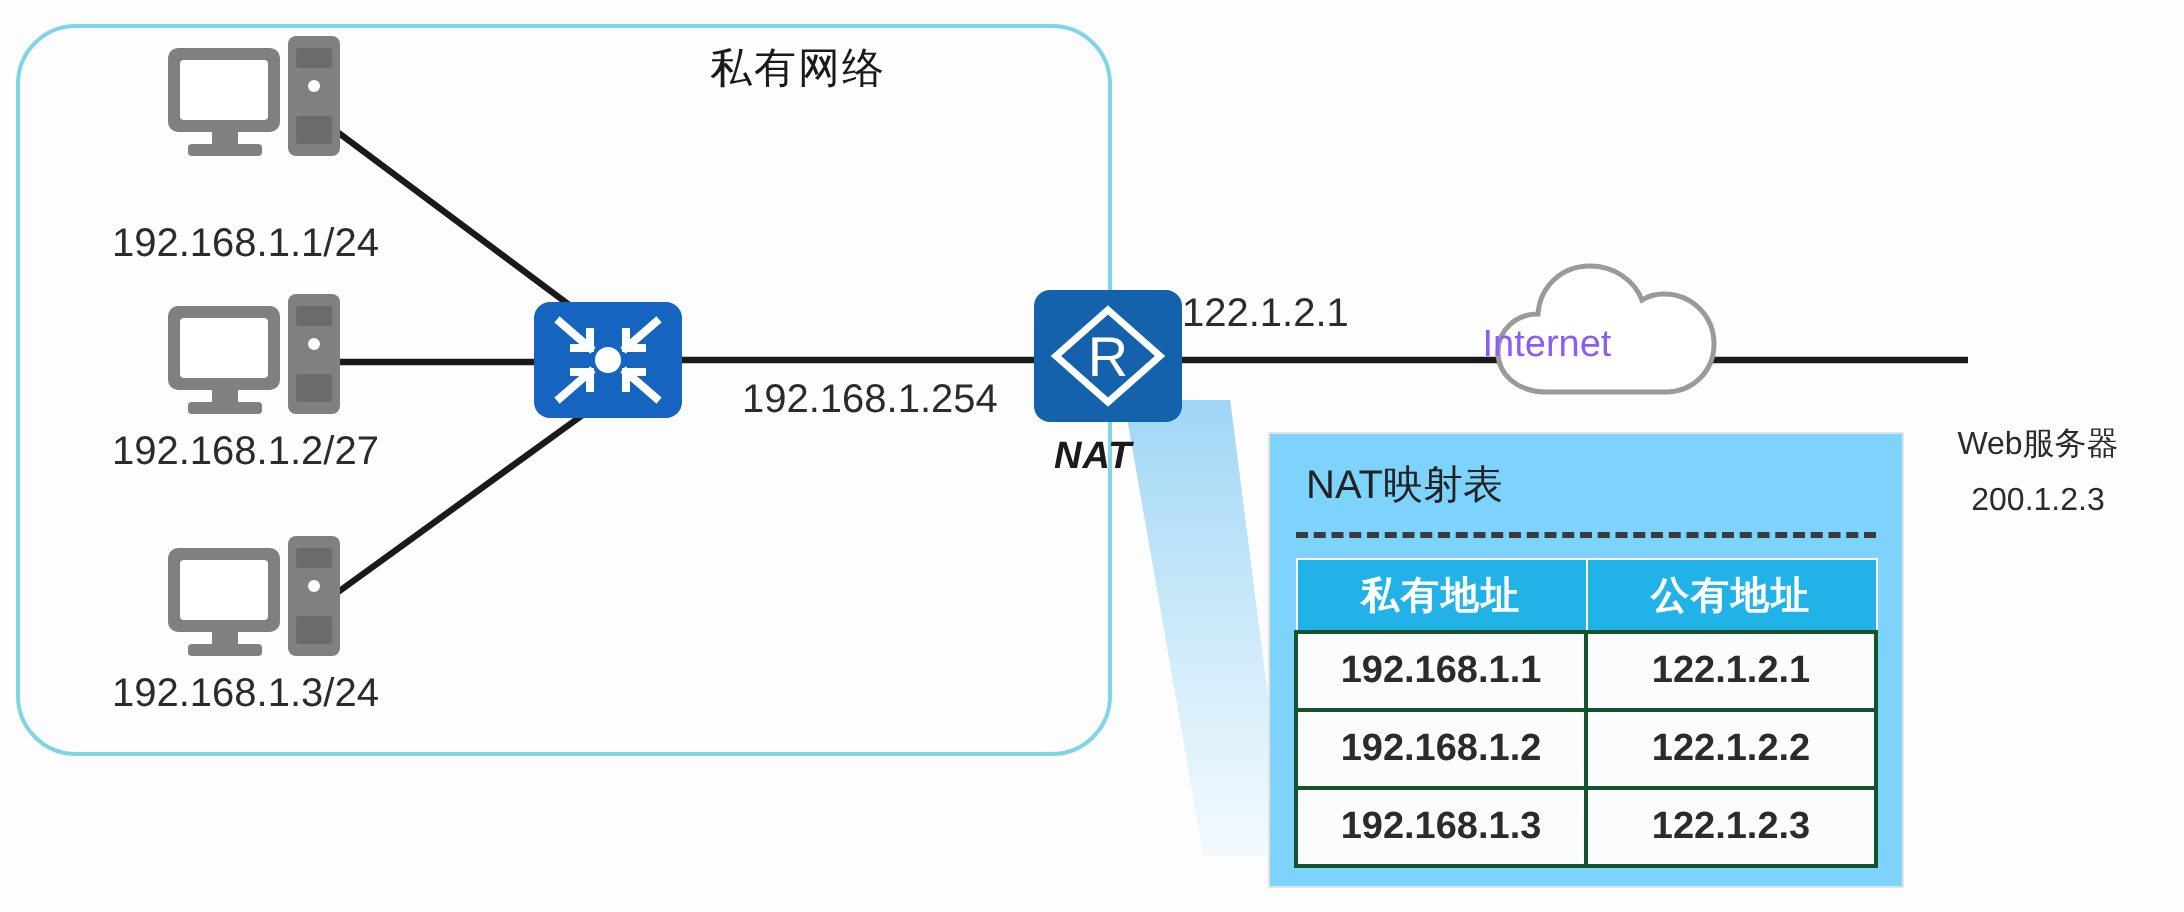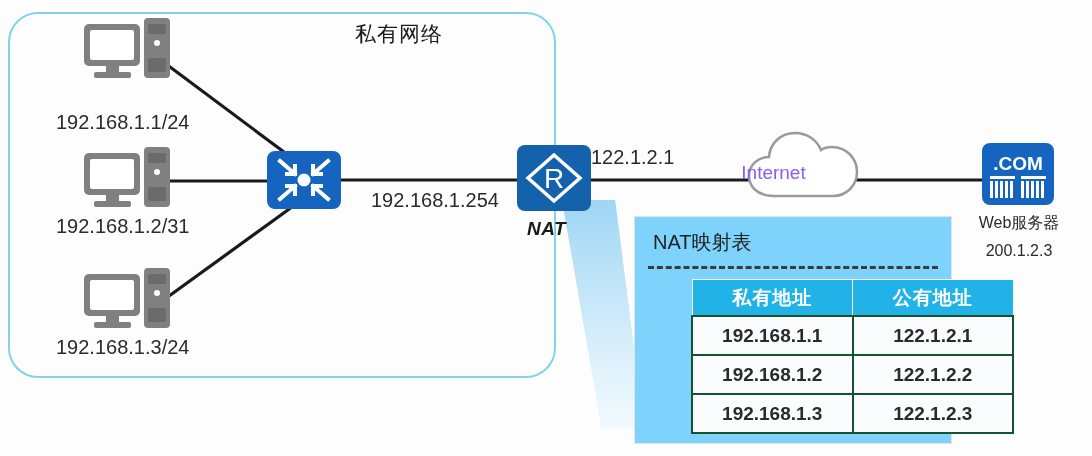--- a/index.html
+++ b/index.html
@@ -176,24 +176,23 @@
     left: 13px;
     top: 49px;
     width: 290px;
     height: 0;
     border-top: 3px dashed #3b3b3b;
   }
   .nat-table {
     position: absolute;
     left: 12px;
     top: 62px;
-    width: 323px;
+    width: 292px;
     border-collapse: collapse;
     table-layout: fixed;
-    margin-left: 44px;
   }
   .nat-table th {
     background: #21b3e8;
     color: #ffffff;
     font-size: 19px;
     font-weight: bold;
     height: 33px;
     letter-spacing: 1px;
     border: 1px solid #ffffff;
   }
@@ -260,21 +259,21 @@
       <rect x="2" y="6" width="56" height="42" rx="5" fill="#808080"></rect>
       <rect x="8" y="12" width="44" height="30" rx="2" fill="#ffffff"></rect>
       <rect x="24" y="48" width="13" height="7" fill="#808080"></rect>
       <rect x="12" y="54" width="37" height="6" rx="2" fill="#808080"></rect>
       <rect x="62" y="0" width="26" height="60" rx="4" fill="#808080"></rect>
       <rect x="66" y="6" width="18" height="10" rx="1.5" fill="#6b6b6b"></rect>
       <circle cx="75" cy="25" r="3" fill="#ffffff"></circle>
       <rect x="66" y="40" width="18" height="14" rx="1.5" fill="#6b6b6b"></rect>
     </svg>
   </div>
-  <div class="pc-label" style="left:56px; top:215px;">192.168.1.2/31</div>
+  <div class="pc-label" style="left:56px; top:215px;">192.168.1.2/27</div>
 
   <div class="pc-node" style="left:82px; top:268px;">
     <svg width="104" height="66" viewBox="0 0 104 66">
       <rect x="2" y="6" width="56" height="42" rx="5" fill="#808080"></rect>
       <rect x="8" y="12" width="44" height="30" rx="2" fill="#ffffff"></rect>
       <rect x="24" y="48" width="13" height="7" fill="#808080"></rect>
       <rect x="12" y="54" width="37" height="6" rx="2" fill="#808080"></rect>
       <rect x="62" y="0" width="26" height="60" rx="4" fill="#808080"></rect>
       <rect x="66" y="6" width="18" height="10" rx="1.5" fill="#6b6b6b"></rect>
       <circle cx="75" cy="25" r="3" fill="#ffffff"></circle>
@@ -312,40 +311,20 @@
 
   <div class="cloud">
     <svg width="115" height="82" viewBox="0 0 115 82">
       <path d="M27 70 C10 70 2 60 2 50 C2 39 11 31 22 31 C23 17 34 7 48 7
                C60 7 70 14 74 24 C77 22 81 21 85 21 C99 21 110 32 110 46
                C110 60 99 70 86 70 Z" fill="#ffffff" stroke="#9a9a9a" stroke-width="2.5"></path>
     </svg>
   </div>
   <div class="cloud-text">Internet</div>
 
-  <div class="server-icon">
-    <svg width="72" height="62" viewBox="0 0 72 62">
-      <rect x="0" y="0" width="72" height="62" rx="8" fill="#1565c0"></rect>
-      <text x="36" y="27" font-family="Liberation Sans, sans-serif" font-size="19" font-weight="bold" fill="#ffffff" text-anchor="middle">.COM</text>
-      <rect x="8" y="33" width="25" height="3" fill="#ffffff"></rect>
-      <rect x="39" y="33" width="25" height="3" fill="#ffffff"></rect>
-      <g fill="#ffffff">
-        <rect x="8" y="38" width="3" height="17"></rect>
-          <rect x="13" y="38" width="3" height="17"></rect>
-        <rect x="18" y="38" width="3" height="17"></rect>
-          <rect x="23" y="38" width="3" height="17"></rect>
-        <rect x="28" y="38" width="3" height="17"></rect>
-        <rect x="39" y="38" width="3" height="17"></rect>
-          <rect x="44" y="38" width="3" height="17"></rect>
-        <rect x="49" y="38" width="3" height="17"></rect>
-          <rect x="54" y="38" width="3" height="17"></rect>
-        <rect x="59" y="38" width="3" height="17"></rect>
-      </g>
-    </svg>
-  </div>
   <div class="server-label">
     <div>Web服务器</div>
     <div>200.1.2.3</div>
   </div>
 
   <div class="nat-panel">
     <div class="nat-panel-title">NAT映射表</div>
     <div class="nat-dash"></div>
     <table class="nat-table">
       <thead>

